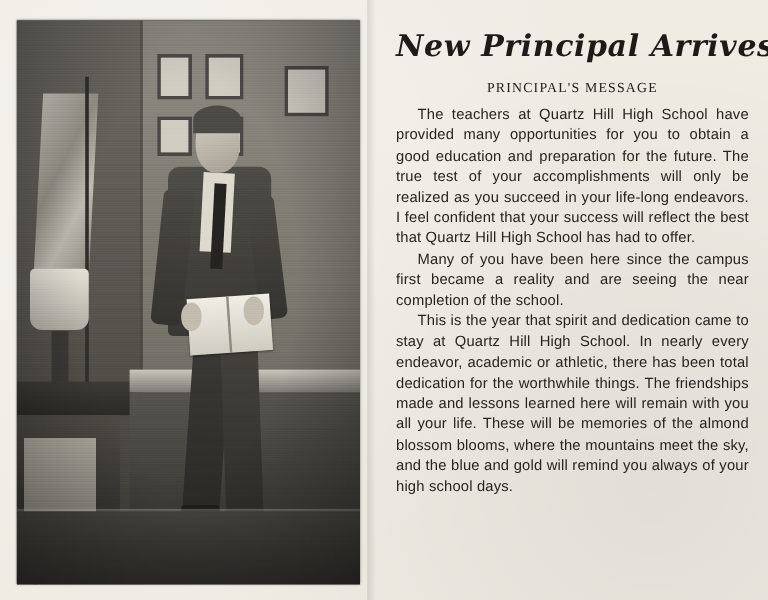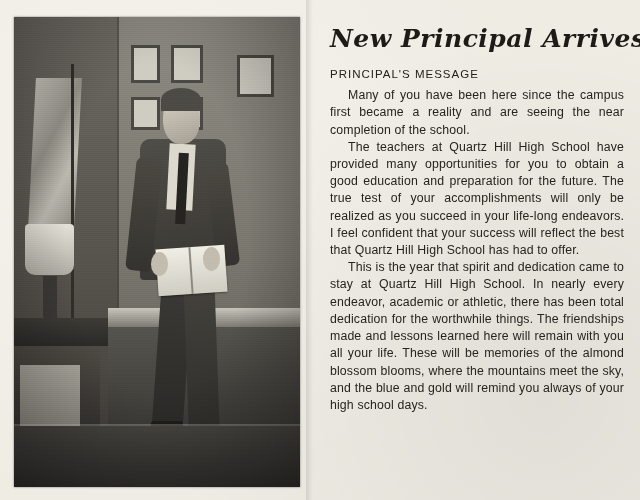--- a/index.html
+++ b/index.html
@@ -210,25 +210,25 @@
     font-style: italic;
     font-weight: bold;
     font-size: 25px;
     letter-spacing: 0.5px;
     color: #1d1b18;
     margin: 0 0 16px 0;
     line-height: 1.05;
     white-space: nowrap;
   }
   .subhead {
-    font-family: Liberation Sans, sans-serif;
+    font-family: Liberation Serif, serif;
     font-size: 11.5px;
     letter-spacing: 1px;
     color: #23211e;
-    text-align: left;
+    text-align: center;
     margin: 0 0 7px 0;
   }
   .body-copy p {
     font-family: "Liberation Sans", sans-serif;
     font-size: 12.3px;
     line-height: 17.2px;
     color: #26241f;
     margin: 0;
     text-indent: 18px;
     text-align: justify;
@@ -286,21 +286,21 @@
       <div class="ph grain"></div>
     </div>
   </div>
 
   <div class="page-edge"></div>
 
   <div class="text-col">
     <h1 class="headline">New Principal Arrives</h1>
     <div class="subhead">PRINCIPAL'S MESSAGE</div>
     <div class="body-copy">
+      <p>The teachers at Quartz Hill High School have provided many opportunities for you to obtain a good education and preparation for the future. The true test of your accomplishments will only be realized as you succeed in your life-long endeavors. I feel confident that your success will reflect the best that Quartz Hill High School has had to offer.</p>
       <p>Many of you have been here since the campus first became a reality and are seeing the near completion of the school.</p>
-      <p>The teachers at Quartz Hill High School have provided many opportunities for you to obtain a good education and preparation for the future. The true test of your accomplishments will only be realized as you succeed in your life-long endeavors. I feel confident that your success will reflect the best that Quartz Hill High School has had to offer.</p>
       <p>This is the year that spirit and dedication came to stay at Quartz Hill High School. In nearly every endeavor, academic or athletic, there has been total dedication for the worthwhile things. The friendships made and lessons learned here will remain with you all your life. These will be memories of the almond blossom blooms, where the mountains meet the sky, and the blue and gold will remind you always of your high school days.</p>
 
     </div>
 
   </div>
 
 </div>
 
 </body></html>

